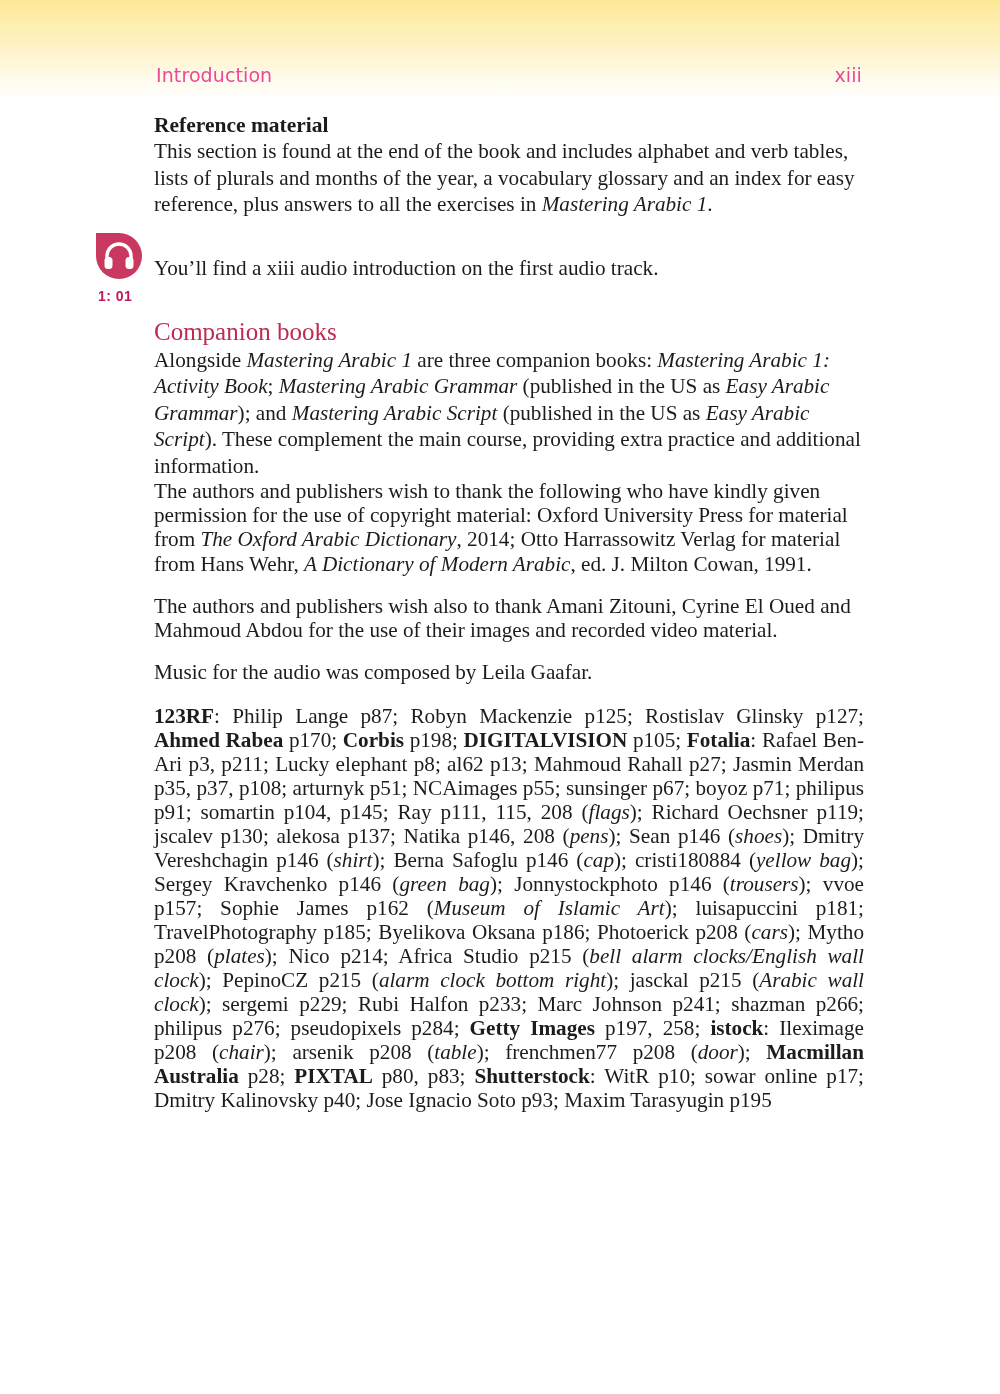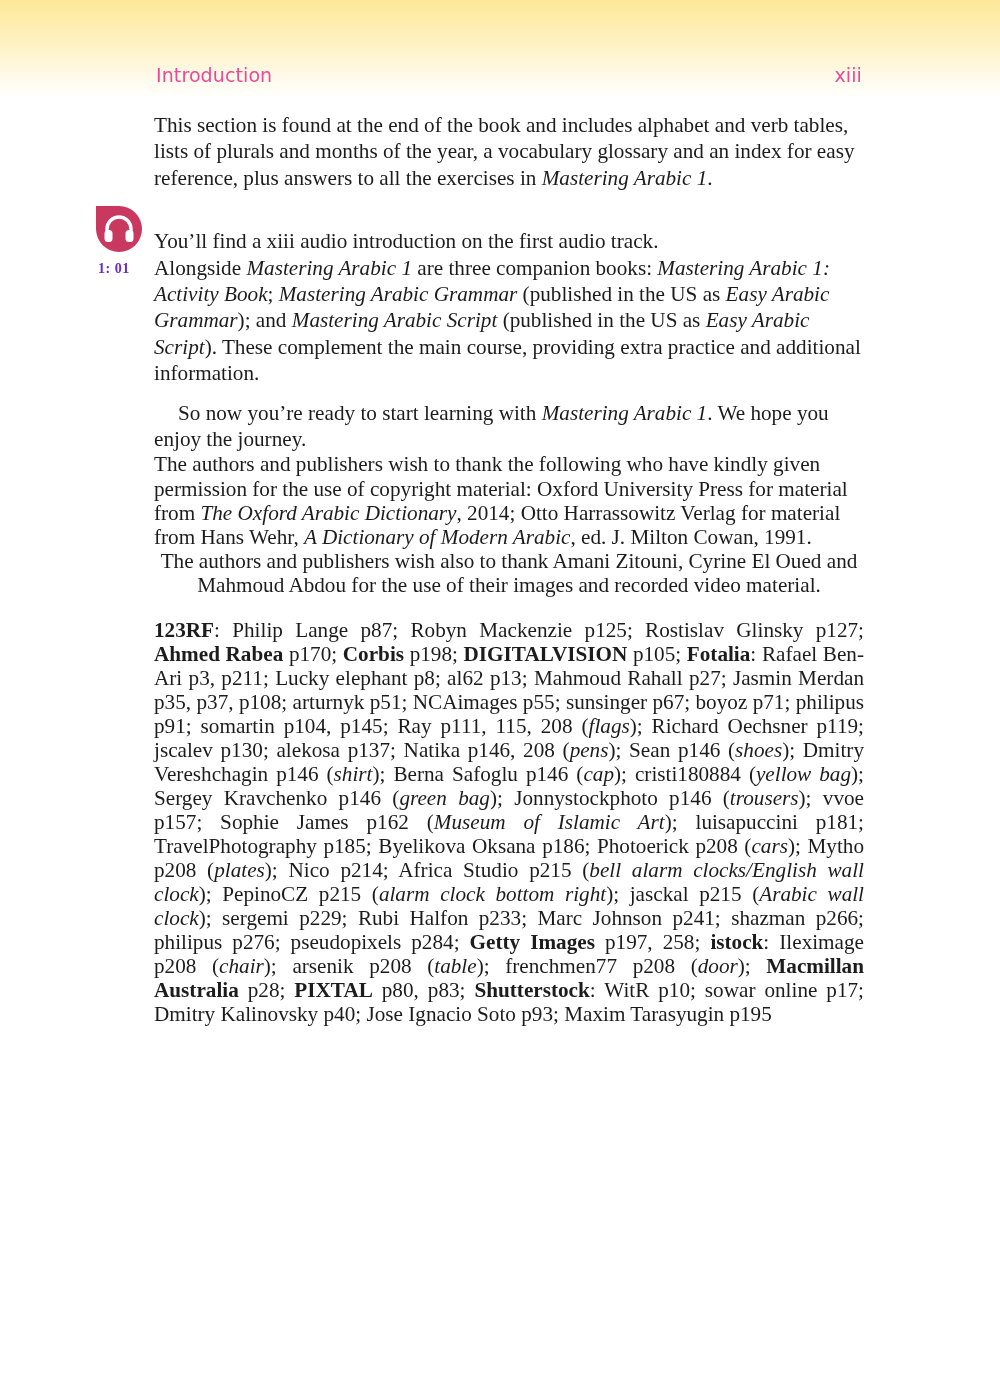--- a/index.html
+++ b/index.html
@@ -30,64 +30,66 @@
     .subhead { font-weight: bold; font-size: 21.5px; }
     .audio-line { margin-top: 37px; position: relative; }
     .audio-badge {
       position: absolute; left: -58px; top: -22px; width: 46px; height: 46px;
       background: #c9385e;
       border-radius: 0 23px 23px 23px;
       display: flex; align-items: center; justify-content: center;
     }
     .audio-time {
       position: absolute; left: -56px; top: 28px;
-      font-family: Liberation Serif, serif;
-      font-weight: bold; font-size: 14px; color: #6d28d9; letter-spacing: 0.5px;
+      font-family: Liberation Sans, sans-serif;
+      font-weight: bold; font-size: 14px; color: #be185d; letter-spacing: 0.5px;
     }
     .section-title {
       color: #be2b52; font-size: 25px; font-weight: normal;
       margin: 36px 0 0 0; line-height: 30px;
     }
     .p-after-title { margin-top: 0; }
     .indent { text-indent: 24px; margin-top: 13px; }
     .ack-title {
       font-style: italic; font-size: 24.5px; margin-top: 52px; line-height: 30px;
     }
     .ack-text { line-height: 24.2px; }
-    .gap { margin-top: 0; text-align: center; }
+    .gap { margin-top: 18px; }
     .credits { text-align: justify; line-height: 24px; margin-top: 20px; }
     b { font-weight: bold; }
     i { font-style: italic; }
   </style>
 </head>
 <body>
 
 <div class="top-band"></div>
 
 <div class="running-head">
   <span>Introduction</span>
   <span>xiii</span>
 </div>
 
 <div class="content">
 
+  <p class="subhead">Reference material</p>
   <p><span>This section is found at the end of the book and includes alphabet and verb tables, lists of plurals and months of the year, a vocabulary glossary and an index for easy reference, plus answers to all the exercises in </span><i>Mastering Arabic 1</i><span>.</span></p>
 
   <div class="audio-line">
     <div class="audio-badge">
       <svg width="34" height="30" viewBox="0 0 34 30">
         <path d="M5 18 V15 a12 12 0 0 1 24 0 V18" fill="none" stroke="#ffffff" stroke-width="3.4" stroke-linecap="round"></path>
         <rect x="2.5" y="16" width="8" height="12" rx="3.5" fill="#ffffff"></rect>
         <rect x="23.5" y="16" width="8" height="12" rx="3.5" fill="#ffffff"></rect>
       </svg>
     </div>
     <div class="audio-time">1: 01</div>
     <p>You’ll find a xiii audio introduction on the first audio track.</p>
   </div>
 
+  <h2 class="section-title">Companion books</h2>
   <p class="p-after-title" id="companion-p1"><span>Alongside </span><i>Mastering Arabic 1</i><span> are three companion books: </span><i>Mastering Arabic 1: Activity Book</i><span>; </span><i>Mastering Arabic Grammar</i><span> (published in the US as </span><i>Easy Arabic Grammar</i><span>); and </span><i>Mastering Arabic Script</i><span> (published in the US as </span><i>Easy Arabic Script</i><span>). These complement the main course, providing extra practice and additional information.</span></p>
-  <p class="indent"><span>So now you’re ready to start learning with </span><i>Mastering Arabic 1</i><span>. We hope you enjoy the journey.</span></p>
 
   <p class="ack-text" id="ack-p1"><span>The authors and publishers wish to thank the following who have kindly given permission for the use of copyright material: Oxford University Press for material from </span><i>The Oxford Arabic Dictionary</i><span>, 2014; Otto Harrassowitz Verlag for material from Hans Wehr, </span><i>A Dictionary of Modern Arabic</i><span>, ed. J. Milton Cowan, 1991.</span></p>
   <p class="ack-text gap">The authors and publishers wish also to thank Amani Zitouni, Cyrine El Oued and Mahmoud Abdou for the use of their images and recorded video material.</p>
+  <p class="ack-text gap">Music for the audio was composed by Leila Gaafar.</p>
   <p class="credits" id="credits"><b>123RF</b><span>: Philip Lange p87; Robyn Mackenzie p125; Rostislav Glinsky p127; </span><b>Ahmed Rabea</b><span> p170; </span><b>Corbis</b><span> p198; </span><b>DIGITALVISION</b><span> p105; </span><b>Fotalia</b><span>: Rafael Ben-Ari p3, p211; Lucky elephant p8; al62 p13; Mahmoud Rahall p27; Jasmin Merdan p35, p37, p108; arturnyk p51; NCAimages p55; sunsinger p67; boyoz p71; philipus p91; somartin p104, p145; Ray p111, 115, 208 (</span><i>flags</i><span>); Richard Oechsner p119; jscalev p130; alekosa p137; Natika p146, 208 (</span><i>pens</i><span>); Sean p146 (</span><i>shoes</i><span>); Dmitry Vereshchagin p146 (</span><i>shirt</i><span>); Berna Safoglu p146 (</span><i>cap</i><span>); cristi180884 (</span><i>yellow bag</i><span>); Sergey Kravchenko p146 (</span><i>green bag</i><span>); Jonnystockphoto p146 (</span><i>trousers</i><span>); vvoe p157; Sophie James p162 (</span><i>Museum of Islamic Art</i><span>); luisapuccini p181; TravelPhotography p185; Byelikova Oksana p186; Photoerick p208 (</span><i>cars</i><span>); Mytho p208 (</span><i>plates</i><span>); Nico p214; Africa Studio p215 (</span><i>bell alarm clocks/English wall clock</i><span>); PepinoCZ p215 (</span><i>alarm clock bottom right</i><span>); jasckal p215 (</span><i>Arabic wall clock</i><span>); sergemi p229; Rubi Halfon p233; Marc Johnson p241; shazman p266; philipus p276; pseudopixels p284; </span><b>Getty Images</b><span> p197, 258; </span><b>istock</b><span>: Ileximage p208 (</span><i>chair</i><span>); arsenik p208 (</span><i>table</i><span>); frenchmen77 p208 (</span><i>door</i><span>); </span><b>Macmillan Australia</b><span> p28; </span><b>PIXTAL</b><span> p80, p83; </span><b>Shutterstock</b><span>: WitR p10; sowar online p17; Dmitry Kalinovsky p40; Jose Ignacio Soto p93; Maxim Tarasyugin p195</span></p>
 
 </div>
 
 </body></html>

